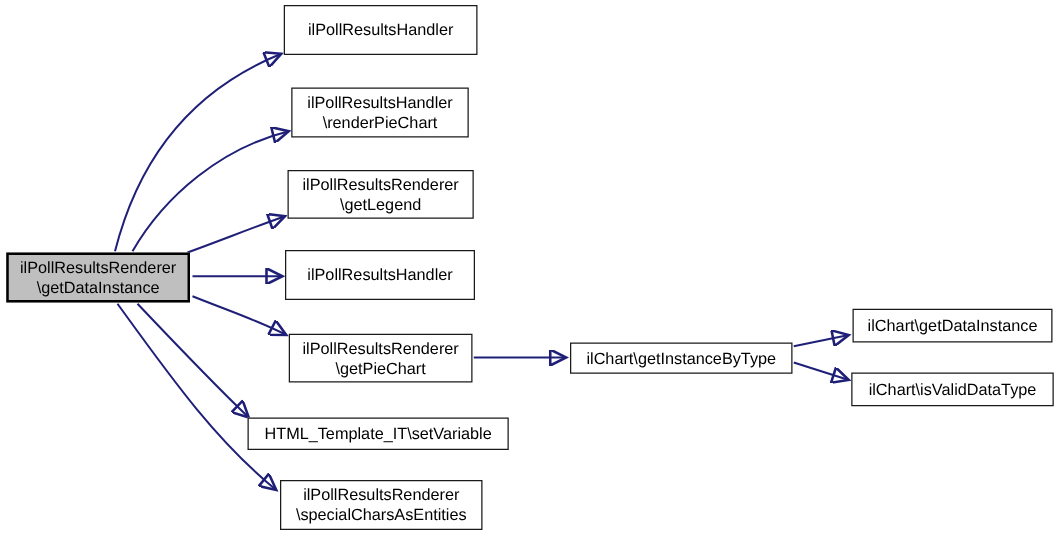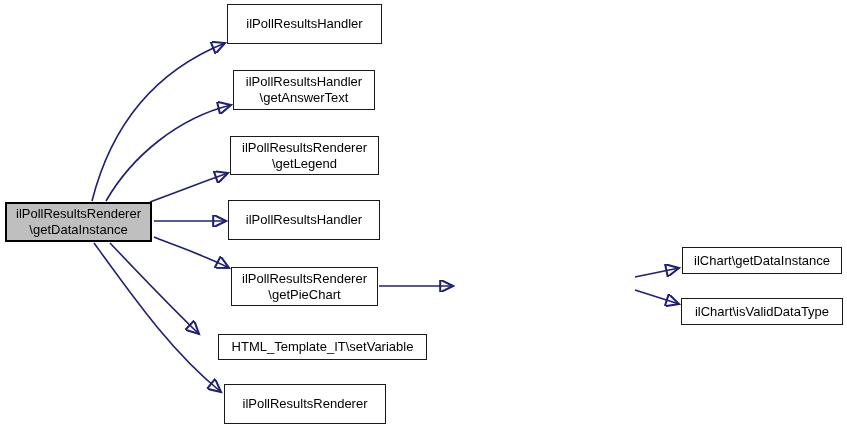--- a/index.html
+++ b/index.html
@@ -82,45 +82,49 @@
     <span>ilPollResultsRenderer</span>
     <span>\getDataInstance</span>
   </div>
 
   <div class="node" style="left:227px;top:4px;width:155px;height:40px;">
     <span>ilPollResultsHandler</span>
   </div>
 
   <div class="node" style="left:233px;top:70px;width:142px;height:40px;">
     <span>ilPollResultsHandler</span>
-    <span>\getAnswerText</span>
+    <span>\renderPieChart</span>
   </div>
 
   <div class="node" style="left:230px;top:136px;width:149px;height:39px;">
     <span>ilPollResultsRenderer</span>
     <span>\getLegend</span>
   </div>
 
   <div class="node" style="left:228px;top:200px;width:152px;height:40px;">
     <span>ilPollResultsHandler</span>
   </div>
 
   <div class="node" style="left:231px;top:267px;width:147px;height:39px;">
     <span>ilPollResultsRenderer</span>
     <span>\getPieChart</span>
   </div>
 
-  <div class="node" style="left:218px;top:334px;width:209px;height:26px;">
+  <div class="node" style="left:198px;top:334px;width:209px;height:26px;">
     <span>HTML_Template_IT\setVariable</span>
   </div>
 
   <div class="node" style="left:224px;top:384px;width:162px;height:40px;">
     <span>ilPollResultsRenderer</span>
+    <span>\specialCharsAsEntities</span>
   </div>
 
+  <div class="node" style="left:456px;top:274px;width:178px;height:25px;">
+    <span>ilChart\getInstanceByType</span>
+  </div>
 
   <div class="node" style="left:681px;top:298px;width:162px;height:27px;">
     <span>ilChart\isValidDataType</span>
   </div>
 
   <div class="node" style="left:682px;top:247px;width:160px;height:27px;">
     <span>ilChart\getDataInstance</span>
   </div>
 
 </div>

